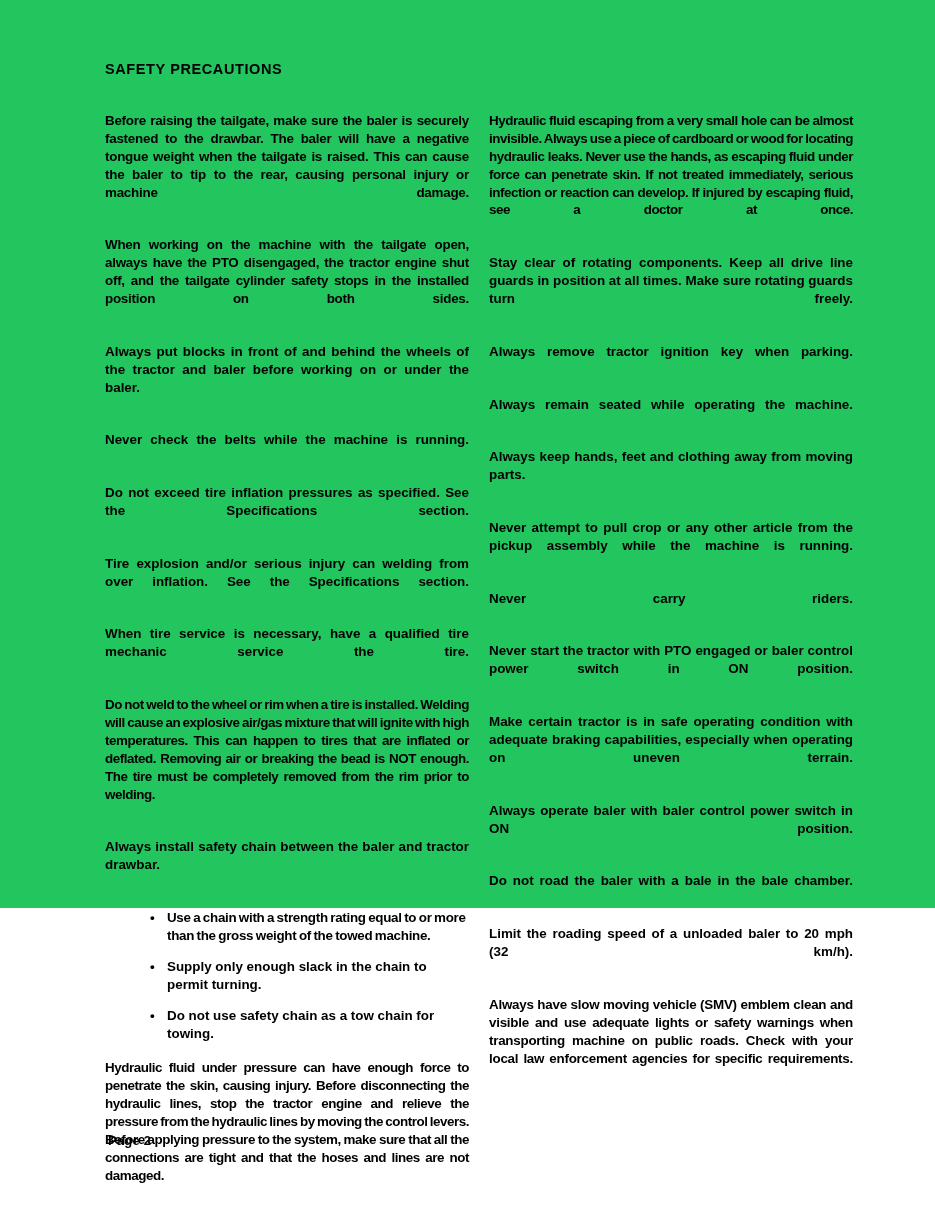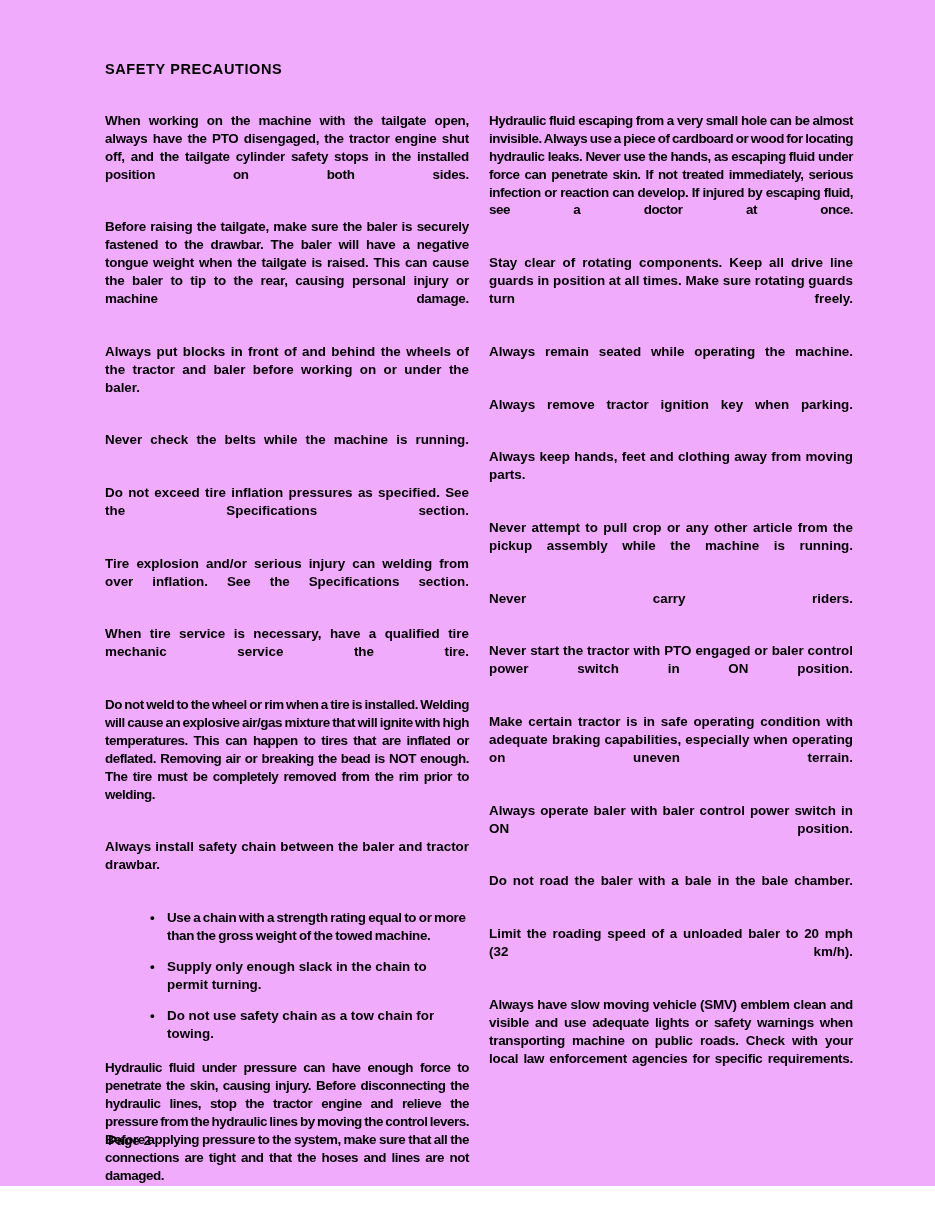--- a/index.html
+++ b/index.html
@@ -15,22 +15,22 @@
     font-family: "Liberation Sans", sans-serif;
     color: #000000;
     overflow: hidden;
   }
 
   .page {
     position: absolute;
     left: 0;
     top: 0;
     width: 935px;
-    height: 1186px;
-    background: #f0abfc;
+    height: 908px;
+    background: #22c55e;
   }
 
   .header {
     position: absolute;
     left: 105px;
     top: 62px;
     font-size: 14.5px;
     font-weight: bold;
     letter-spacing: 0.6px;
     line-height: 1.1;
@@ -127,42 +127,42 @@
 </head>
 <body>
 
 <div class="page">
 
   <div class="header">SAFETY PRECAUTIONS</div>
 
   <div class="columns">
 
     <div class="col col-left">
+        <p class="para tight">Before raising the tailgate, make sure the baler is securely fastened to the drawbar. The baler will have a negative tongue weight when the tailgate is raised. This can cause the baler to tip to the rear, causing personal injury or machine damage.</p>
         <p class="para tight">When working on the machine with the tailgate open, always have the PTO disengaged, the tractor engine shut off, and the tailgate cylinder safety stops in the installed position on both sides.</p>
-        <p class="para tight">Before raising the tailgate, make sure the baler is securely fastened to the drawbar. The baler will have a negative tongue weight when the tailgate is raised. This can cause the baler to tip to the rear, causing personal injury or machine damage.</p>
         <p class="para">Always put blocks in front of and behind the wheels of the tractor and baler before working on or under the baler.</p>
         <p class="para">Never check the belts while the machine is running.</p>
         <p class="para">Do not exceed tire inflation pressures as specified. See the Specifications section.</p>
         <p class="para">Tire explosion and/or serious injury can welding from over inflation. See the Specifications section.</p>
         <p class="para">When tire service is necessary, have a qualified tire mechanic service the tire.</p>
         <p class="para vtight">Do not weld to the wheel or rim when a tire is installed. Welding will cause an explosive air/gas mixture that will ignite with high temperatures. This can happen to tires that are inflated or deflated. Removing air or breaking the bead is NOT enough. The tire must be completely removed from the rim prior to welding.</p>
         <p class="para">Always install safety chain between the baler and tractor drawbar.</p>
         <ul class="bullets">
           <li><span class="bullet-dot">•</span><span class="bullet-text tight">Use a chain with a strength rating equal to or more than the gross weight of the towed machine.</span></li>
           <li><span class="bullet-dot">•</span><span class="bullet-text">Supply only enough slack in the chain to permit turning.</span></li>
           <li><span class="bullet-dot">•</span><span class="bullet-text">Do not use safety chain as a tow chain for towing.</span></li>
         </ul>
         <p class="para vtight">Hydraulic fluid under pressure can have enough force to penetrate the skin, causing injury. Before disconnecting the hydraulic lines, stop the tractor engine and relieve the pressure from the hydraulic lines by moving the control levers. Before applying pressure to the system, make sure that all the connections are tight and that the hoses and lines are not damaged.</p>
       </div>
 
     <div class="col col-right">
         <p class="para vtight">Hydraulic fluid escaping from a very small hole can be almost invisible. Always use a piece of cardboard or wood for locating hydraulic leaks. Never use the hands, as escaping fluid under force can penetrate skin. If not treated immediately, serious infection or reaction can develop. If injured by escaping fluid, see a doctor at once.</p>
         <p class="para">Stay clear of rotating components. Keep all drive line guards in position at all times. Make sure rotating guards turn freely.</p>
+        <p class="para">Always remove tractor ignition key when parking.</p>
         <p class="para">Always remain seated while operating the machine.</p>
-        <p class="para">Always remove tractor ignition key when parking.</p>
         <p class="para">Always keep hands, feet and clothing away from moving parts.</p>
         <p class="para">Never attempt to pull crop or any other article from the pickup assembly while the machine is running.</p>
         <p class="para">Never carry riders.</p>
         <p class="para">Never start the tractor with PTO engaged or baler control power switch in ON position.</p>
         <p class="para">Make certain tractor is in safe operating condition with adequate braking capabilities, especially when operating on uneven terrain.</p>
         <p class="para">Always operate baler with baler control power switch in ON position.</p>
         <p class="para">Do not road the baler with a bale in the bale chamber.</p>
         <p class="para">Limit the roading speed of a unloaded baler to 20 mph (32 km/h).</p>
         <p class="para tight">Always have slow moving vehicle (SMV) emblem clean and visible and use adequate lights or safety warnings when transporting machine on public roads. Check with your local law enforcement agencies for specific requirements.</p>
       </div>

